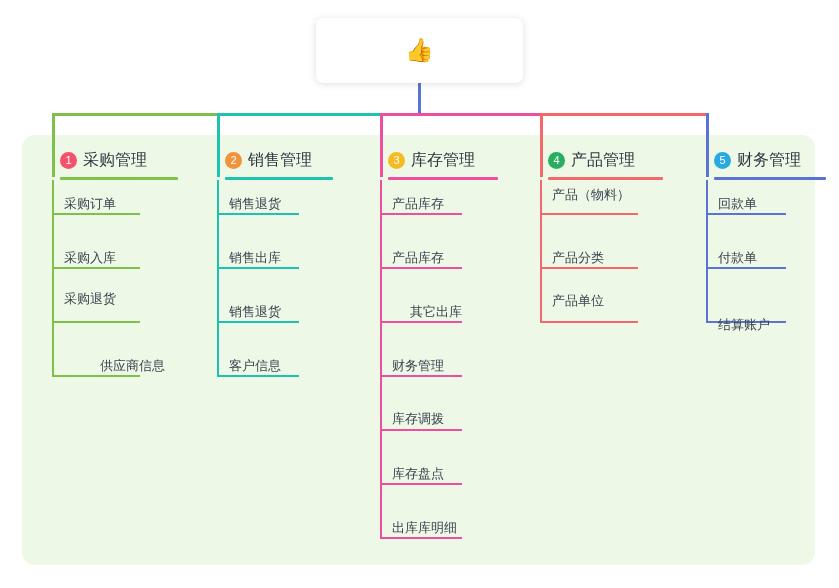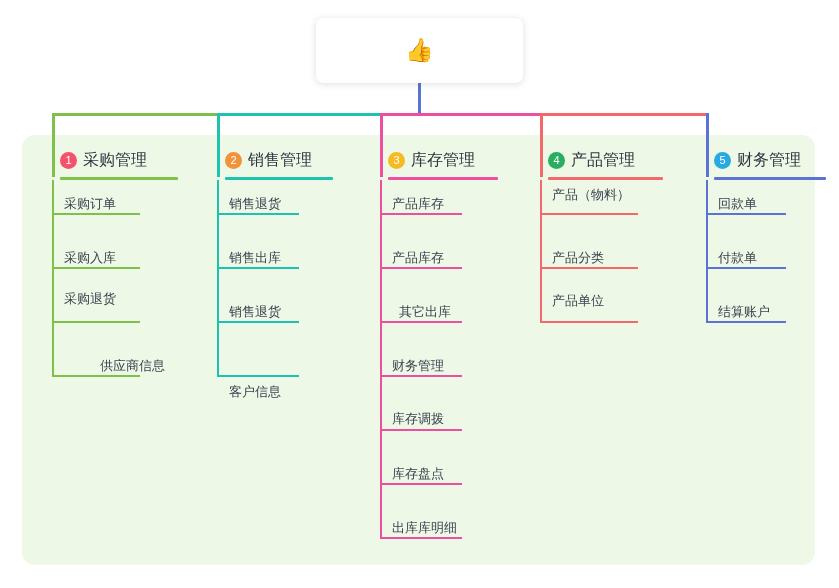--- a/index.html
+++ b/index.html
@@ -168,35 +168,35 @@
         </div>
         <div class="head-rule" style="width: 108px; background: rgb(31, 194, 174);"></div>
         <div class="spine" style="left: 10px; height: 197px; background: rgb(31, 194, 174);"></div>
         <div class="leaf" style="left: 10px; top: 65px; width: 82px; background: rgb(31, 194, 174);"></div>
         <div class="leaf-label" style="left: 22px; top: 47px;">销售退货</div>
         <div class="leaf" style="left: 10px; top: 119px; width: 82px; background: rgb(31, 194, 174);"></div>
         <div class="leaf-label" style="left: 22px; top: 101px;">销售出库</div>
         <div class="leaf" style="left: 10px; top: 173px; width: 82px; background: rgb(31, 194, 174);"></div>
         <div class="leaf-label" style="left: 22px; top: 155px;">销售退货</div>
         <div class="leaf" style="left: 10px; top: 227px; width: 82px; background: rgb(31, 194, 174);"></div>
-        <div class="leaf-label" style="left: 22px; top: 209px; margin-top: 26px;">客户信息</div>
+        <div class="leaf-label" style="left: 22px; top: 209px;">客户信息</div>
       </div>
       <div class="column" style="left: 370px; top: 148px;">
         <div class="col-head">
           <span class="badge" style="background: rgb(245, 187, 34);">3</span>
           <span class="col-title">库存管理</span>
         </div>
         <div class="head-rule" style="width: 110px; background: rgb(237, 79, 160);"></div>
         <div class="spine" style="left: 10px; height: 359px; background: rgb(237, 79, 160);"></div>
         <div class="leaf" style="left: 10px; top: 65px; width: 82px; background: rgb(237, 79, 160);"></div>
         <div class="leaf-label" style="left: 22px; top: 47px;">产品库存</div>
         <div class="leaf" style="left: 10px; top: 119px; width: 82px; background: rgb(237, 79, 160);"></div>
         <div class="leaf-label" style="left: 22px; top: 101px;">产品库存</div>
         <div class="leaf" style="left: 10px; top: 173px; width: 82px; background: rgb(237, 79, 160);"></div>
-        <div class="leaf-label" style="left: 29px; top: 155px;">其它出库</div>
+        <div class="leaf-label" style="left: 40px; top: 155px;">其它出库</div>
         <div class="leaf" style="left: 10px; top: 227px; width: 82px; background: rgb(237, 79, 160);"></div>
         <div class="leaf-label" style="left: 22px; top: 209px;">财务管理</div>
         <div class="leaf" style="left: 10px; top: 281px; width: 82px; background: rgb(237, 79, 160);"></div>
         <div class="leaf-label" style="left: 22px; top: 262px; text-align: center;">库存调拨</div>
         <div class="leaf" style="left: 10px; top: 335px; width: 82px; background: rgb(237, 79, 160);"></div>
         <div class="leaf-label" style="left: 22px; top: 317px;">库存盘点</div>
         <div class="leaf" style="left: 10px; top: 389px; width: 82px; background: rgb(237, 79, 160);"></div>
         <div class="leaf-label" style="left: 22px; top: 371px;">出库库明细</div>
       </div>
       <div class="column" style="left: 530px; top: 148px;">
@@ -218,17 +218,17 @@
           <span class="badge" style="background: rgb(41, 169, 225);">5</span>
           <span class="col-title">财务管理</span>
         </div>
         <div class="head-rule" style="width: 112px; background: rgb(91, 115, 212);"></div>
         <div class="spine" style="left: 10px; height: 143px; background: rgb(91, 115, 212);"></div>
         <div class="leaf" style="left: 10px; top: 65px; width: 80px; background: rgb(91, 115, 212);"></div>
         <div class="leaf-label" style="left: 22px; top: 47px;">回款单</div>
         <div class="leaf" style="left: 10px; top: 119px; width: 80px; background: rgb(91, 115, 212);"></div>
         <div class="leaf-label" style="left: 22px; top: 101px;">付款单</div>
         <div class="leaf" style="left: 10px; top: 173px; width: 80px; background: rgb(91, 115, 212);"></div>
-        <div class="leaf-label" style="left: 22px; top: 155px;">结算账户</div>
+        <div class="leaf-label" style="left: 22px; top: 168px;">结算账户</div>
       </div>
     </div>
 
 </div>
 
 </body></html>

